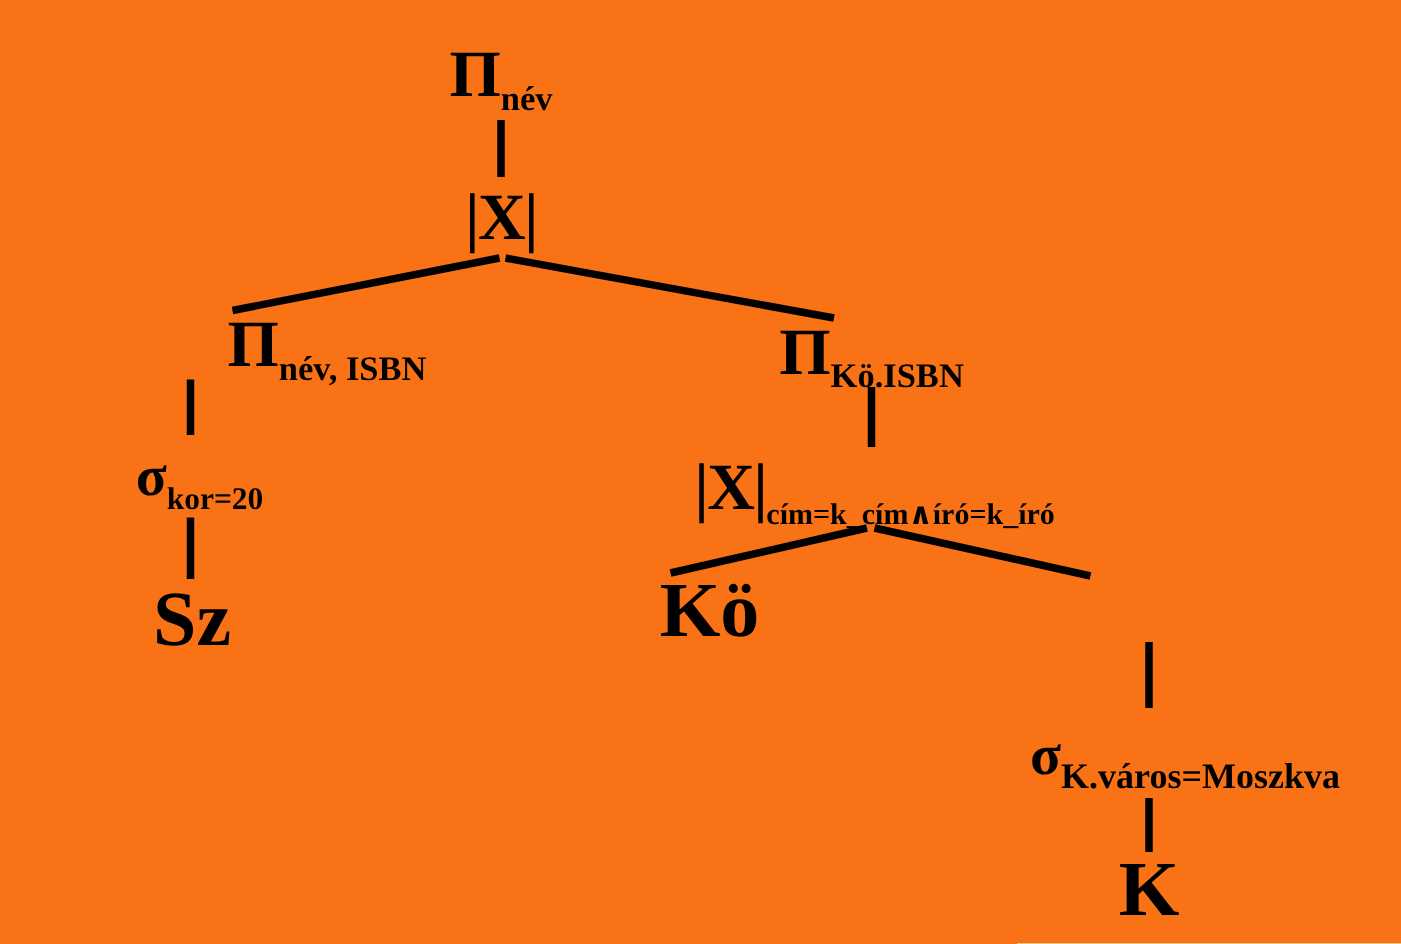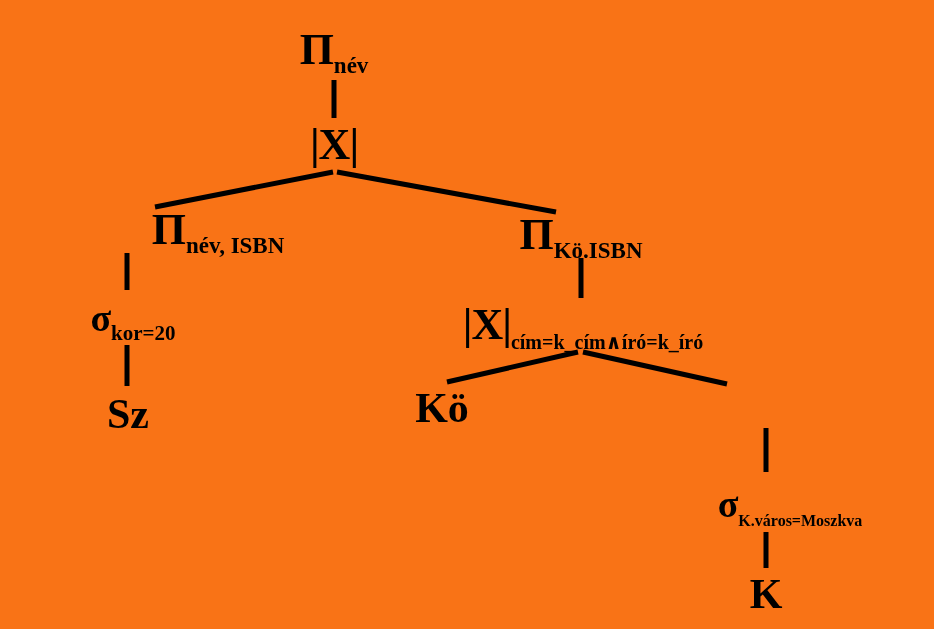--- a/index.html
+++ b/index.html
@@ -47,21 +47,21 @@
     top: 9px;
     letter-spacing: 0px;
   }
   .sub-sm {
     font-size: 21px;
     position: relative;
     top: 9px;
     margin-top: 44px;
   }
   .leaf {
-    font-size: 42px;
+    font-size: 52px;
   }
 </style>
 </head>
 <body>
 
 <div id="canvas">
 
   <svg id="edges" viewBox="0 0 934 629" xmlns="http://www.w3.org/2000/svg">
 
     <line x1="334" y1="80" x2="334" y2="118" stroke="#000000" stroke-width="5"></line>
@@ -106,26 +106,26 @@
   </div>
 
   <div class="node" style="left:583px; top:325px;">
     <span class="op op-join">|X|</span><span class="sub-sm" style="font-size:20px; top:10px;">cím=k_cím∧író=k_író</span>
   </div>
 
   <div class="node" style="left:581px; top:235px;">
     <span class="op">Π</span><span class="sub">Kö.ISBN</span>
   </div>
 
-  <div class="node" style="left:442px; top:408px;">
+  <div class="node" style="left:473px; top:408px;">
     <span class="leaf">Kö</span>
   </div>
 
 
   <div class="node" style="left:790px; top:504px;">
-    <span class="op" style="font-size:38px;">σ</span><span class="sub-sm" style="font-size:16px;">K.város=Moszkva</span>
+    <span class="op" style="font-size:38px;">σ</span><span class="sub-sm" style="font-size:24px;">K.város=Moszkva</span>
   </div>
 
   <div class="node" style="left:766px; top:594px;">
     <span class="leaf">K</span>
   </div>
 
 </div>
 
 </body></html>

